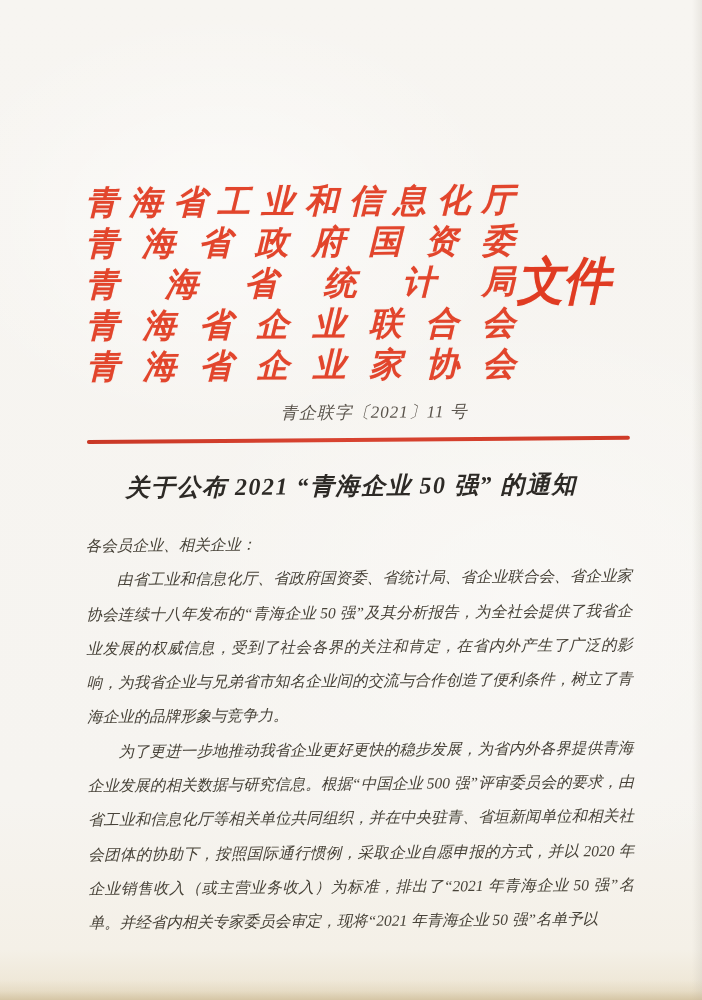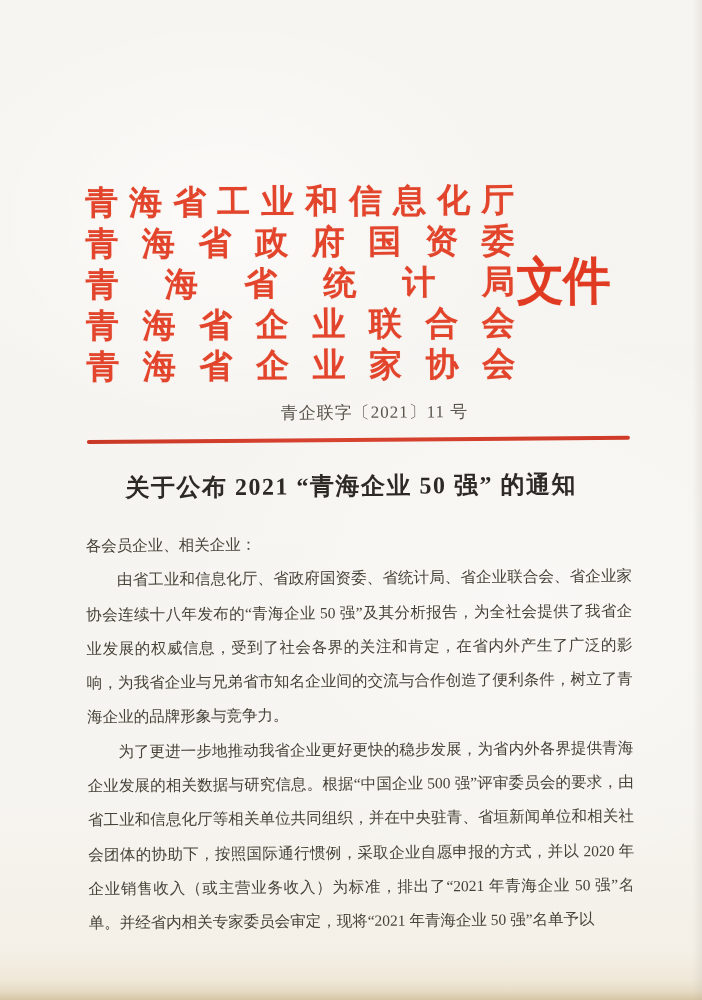--- a/index.html
+++ b/index.html
@@ -10,20 +10,21 @@
     overflow: hidden;
   }
   .page {
     position: relative;
     width: 702px; height: 1000px;
     background:
       radial-gradient(ellipse 420px 300px at 32% 22%, rgba(255,255,255,0.55), rgba(255,255,255,0) 70%),
       radial-gradient(ellipse 500px 400px at 75% 60%, rgba(255,255,255,0.35), rgba(255,255,255,0) 75%),
       linear-gradient(180deg, #f7f5f1 0%, #f6f4f0 80%, #f4f0e7 95%, #ece3cf 100%);
     overflow: hidden;
+    font-style: italic;
   }
   .tilt {
     position: absolute; left: 0; top: 0; width: 702px; height: 1000px;
     transform: rotate(-0.45deg);
     transform-origin: 50% 45%;
   }
   
   .letterhead {
     position: absolute; left: 87px; top: 181px; width: 429px;
     color: #e2452c;

